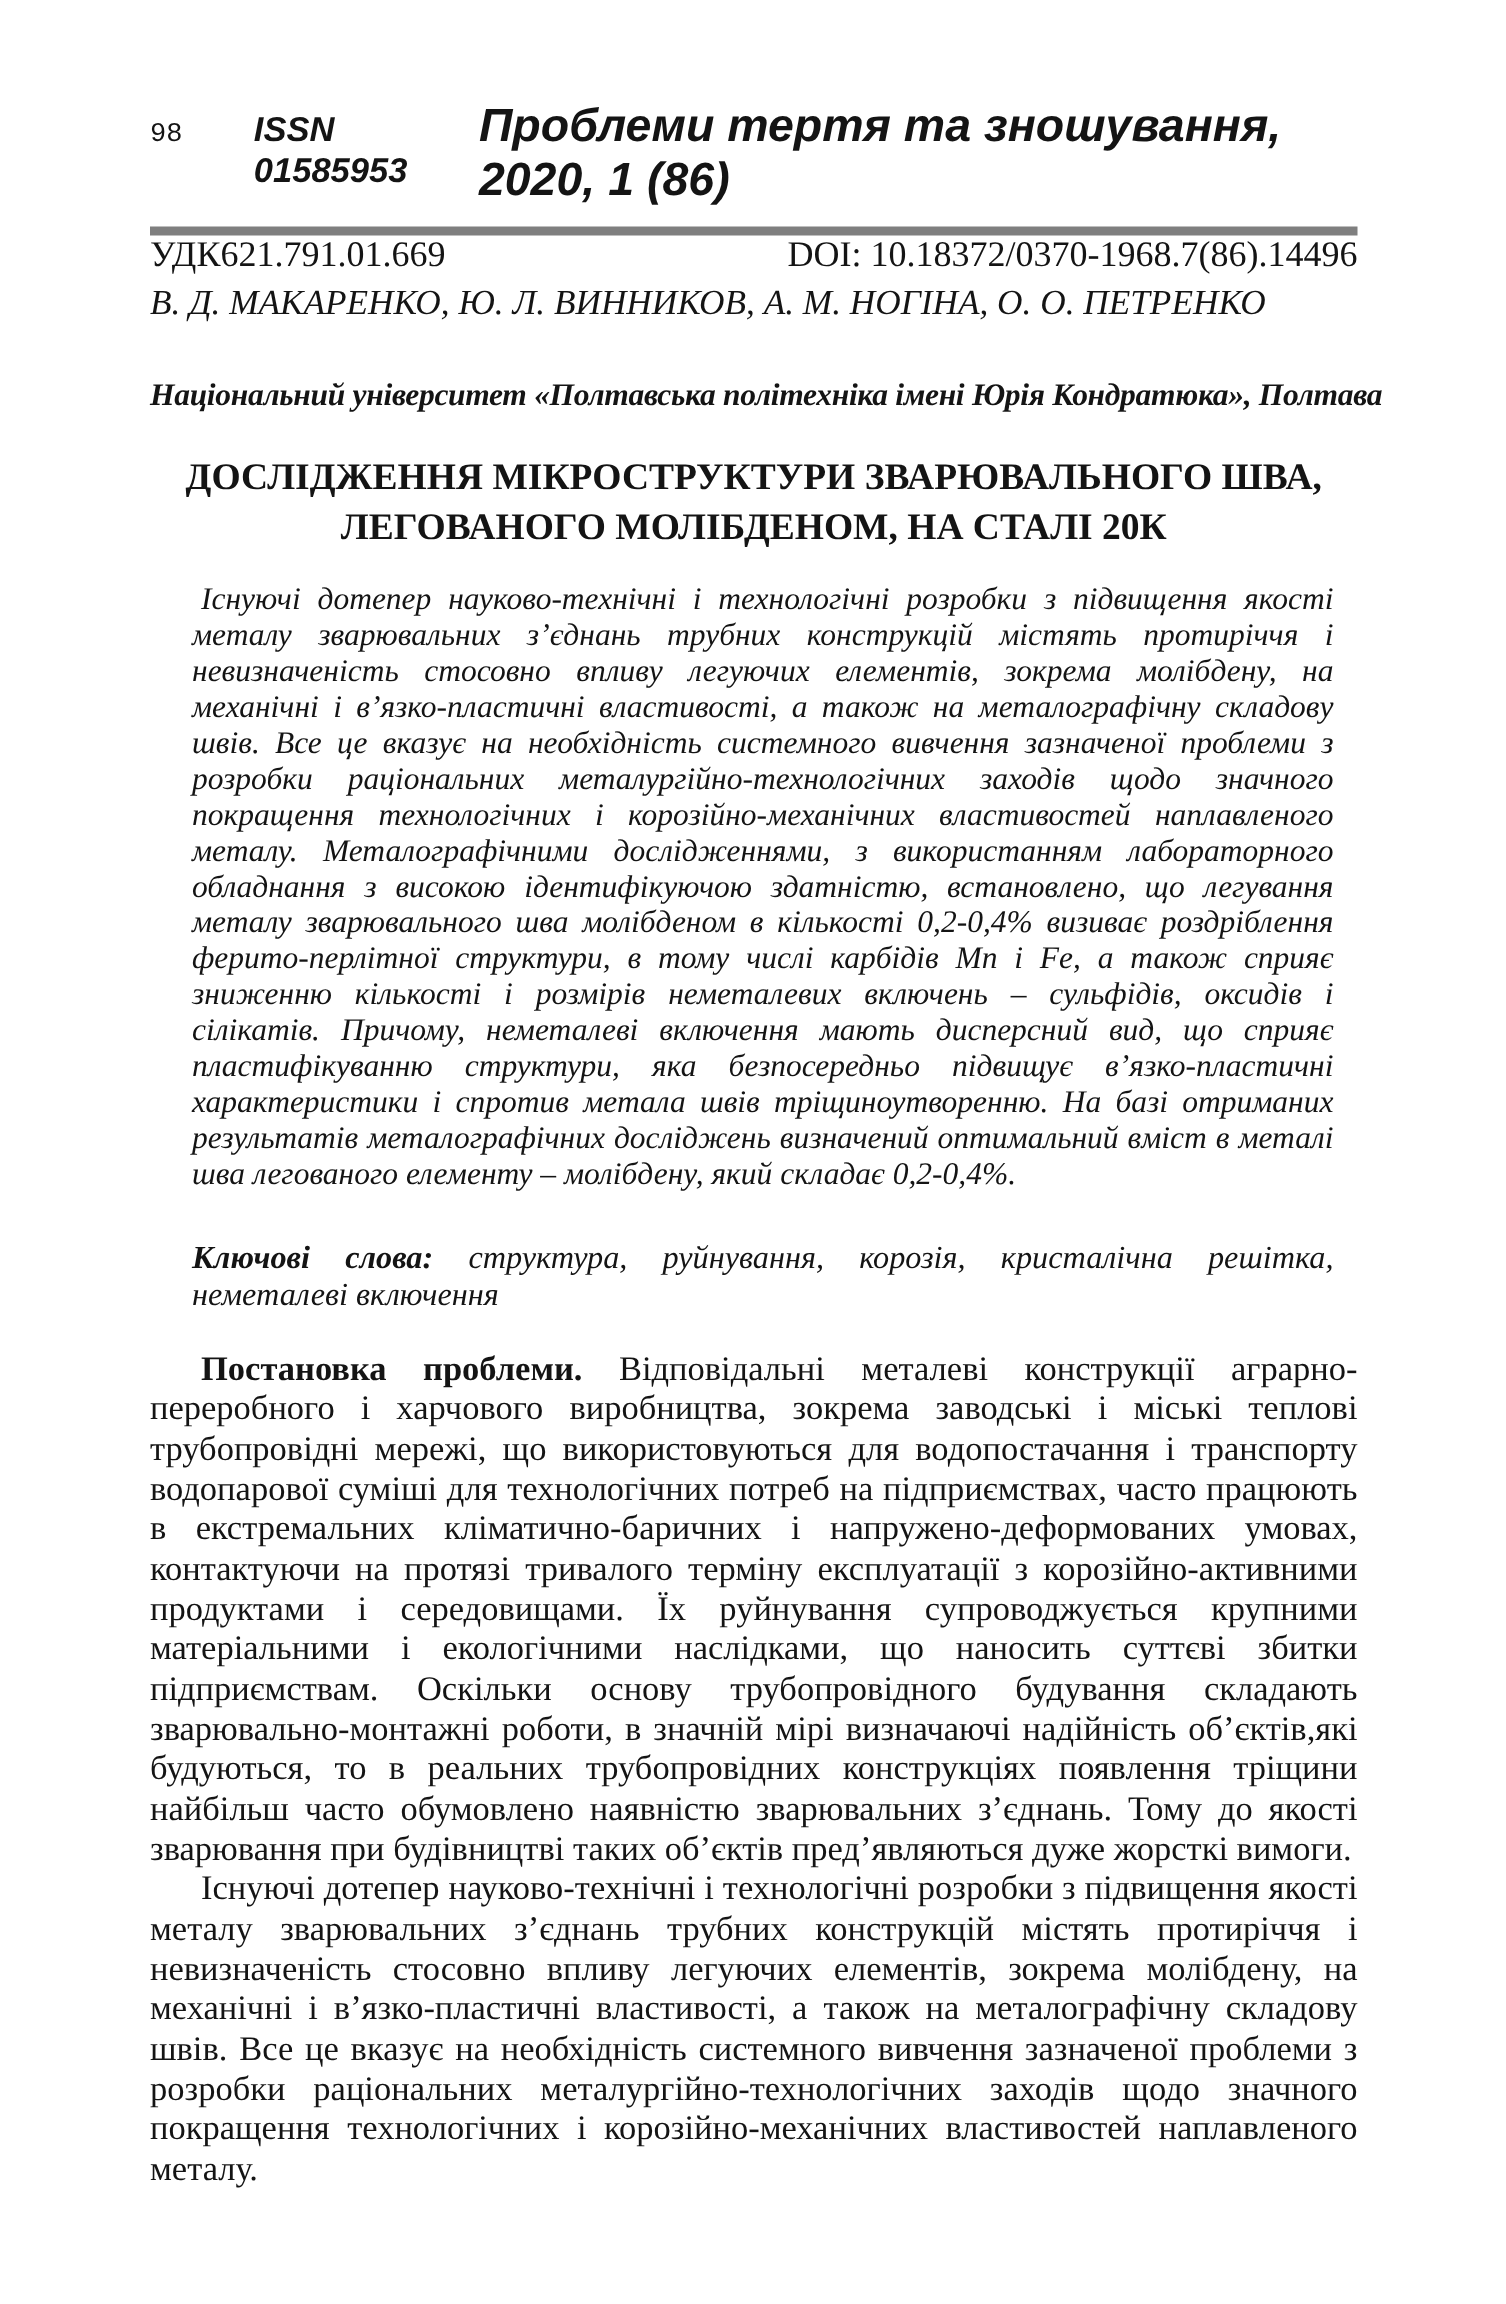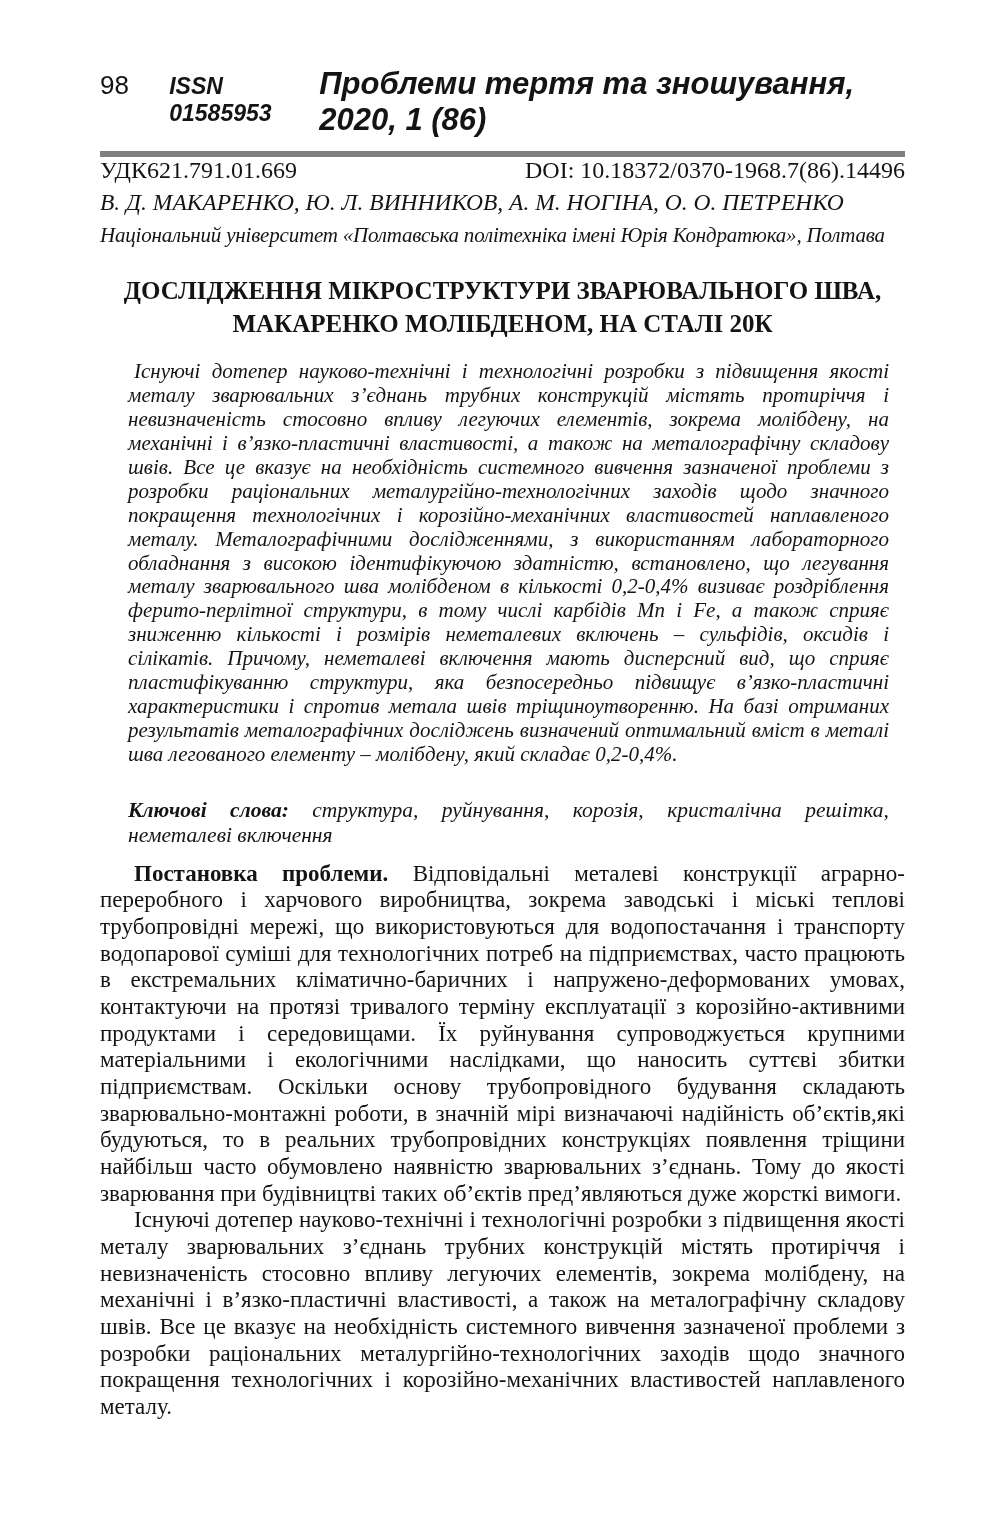--- a/index.html
+++ b/index.html
@@ -10,37 +10,37 @@
     overflow:hidden;
   }
   .page{
     box-sizing:border-box;
     width:1004px;height:1536px;
     padding:66px 99px 30px 100px;
     background:#ffffff;
   }
   
   .hdr{display:flex;align-items:baseline;font-size:23px;}
-  .hdr .pnum{width:84px;font-family:Liberation Sans, sans-serif;font-size:26px;}
+  .hdr .pnum{width:84px;font-family:Liberation Mono, monospace;font-size:18px;}
   .hdr .issn{
     width:182px;
     font-family:"Liberation Sans",sans-serif;
     font-style:italic;font-weight:bold;font-size:23px;
   }
   .hdr .jrnl{
     font-family:"Liberation Sans",sans-serif;
     font-style:italic;font-weight:bold;font-size:31px;
   }
   .rule{height:6px;background:#7f7f7f;margin-top:13px;}
   
   .meta{display:flex;justify-content:space-between;font-size:24px;}
   .authors{margin-top:5px;font-style:italic;font-size:23.5px;white-space:nowrap;}
   .affil{
-    margin-top:7px;
-    font-weight:normal;font-style:italic;
+    margin-top:35px;
+    font-weight:bold;font-style:italic;
     font-size:21px;letter-spacing:-0.2px;white-space:nowrap;
   }
   h1.title{
     margin:26px 0 0 0;
     text-align:center;
     font-size:25px;font-weight:bold;line-height:1.32;
   }
   h1.title span{display:block;}
   .abstract{
     margin:20px 16px 0 28px;
@@ -49,21 +49,21 @@
     text-align:justify;
     text-indent:6px;
   }
   .kw{
     margin:31px 16px 0 28px;
     font-style:italic;
     font-size:21.5px;line-height:1.18;
     text-align:justify;
   }
   .kw .kw-label{font-weight:bold;}
-  .bodytext{margin-top:12px;font-size:23px;line-height:1.16;text-align:justify;}
+  .bodytext{margin-top:23px;font-size:23px;line-height:1.16;text-align:justify;}
   .bodytext p{margin:0;text-indent:34px;}
   .lead{font-weight:bold;}
 </style>
 </head>
 <body>
 
 <div class="page">
 
   <div class="hdr">
     <span class="pnum">98</span>
@@ -76,21 +76,21 @@
     <span>УДК621.791.01.669</span>
     <span>DOI: 10.18372/0370-1968.7(86).14496</span>
   </div>
 
   <div class="authors">В. Д. МАКАРЕНКО, Ю. Л. ВИННИКОВ, А. М. НОГІНА, О. О. ПЕТРЕНКО</div>
 
   <div class="affil">Національний університет «Полтавська політехніка імені Юрія Кондратюка», Полтава</div>
 
   <h1 class="title">
     <span>ДОСЛІДЖЕННЯ МІКРОСТРУКТУРИ ЗВАРЮВАЛЬНОГО ШВА,</span>
-    <span>МАКАРЕНКО МОЛІБДЕНОМ, НА СТАЛІ 20К</span>
+    <span>ЛЕГОВАНОГО МОЛІБДЕНОМ, НА СТАЛІ 20К</span>
   </h1>
 
   <div class="abstract">Існуючі дотепер науково-технічні і технологічні розробки з підвищення якості металу зварювальних з’єднань трубних конструкцій містять протиріччя і невизначеність стосовно впливу легуючих елементів, зокрема молібдену, на механічні і в’язко-пластичні властивості, а також на металографічну складову швів. Все це вказує на необхідність системного вивчення зазначеної проблеми з розробки раціональних металургійно-технологічних заходів щодо значного покращення технологічних і корозійно-механічних властивостей наплавленого металу. Металографічними дослідженнями, з використанням лабораторного обладнання з високою ідентифікуючою здатністю, встановлено, що легування металу зварювального шва молібденом в кількості 0,2-0,4% визиває роздріблення ферито-перлітної структури, в тому числі карбідів Mn і Fe, а також сприяє зниженню кількості і розмірів неметалевих включень – сульфідів, оксидів і сілікатів. Причому, неметалеві включення мають дисперсний вид, що сприяє пластифікуванню структури, яка безпосередньо підвищує в’язко-пластичні характеристики і спротив метала швів тріщиноутворенню. На базі отриманих результатів металографічних досліджень визначений оптимальний вміст в металі шва легованого елементу – молібдену, який складає 0,2-0,4%.</div>
 
   <div class="kw">
     <span class="kw-label">Ключові слова:</span>
     <span>структура, руйнування, корозія, кристалічна решітка, неметалеві включення</span>
   </div>
 
   <div class="bodytext">

